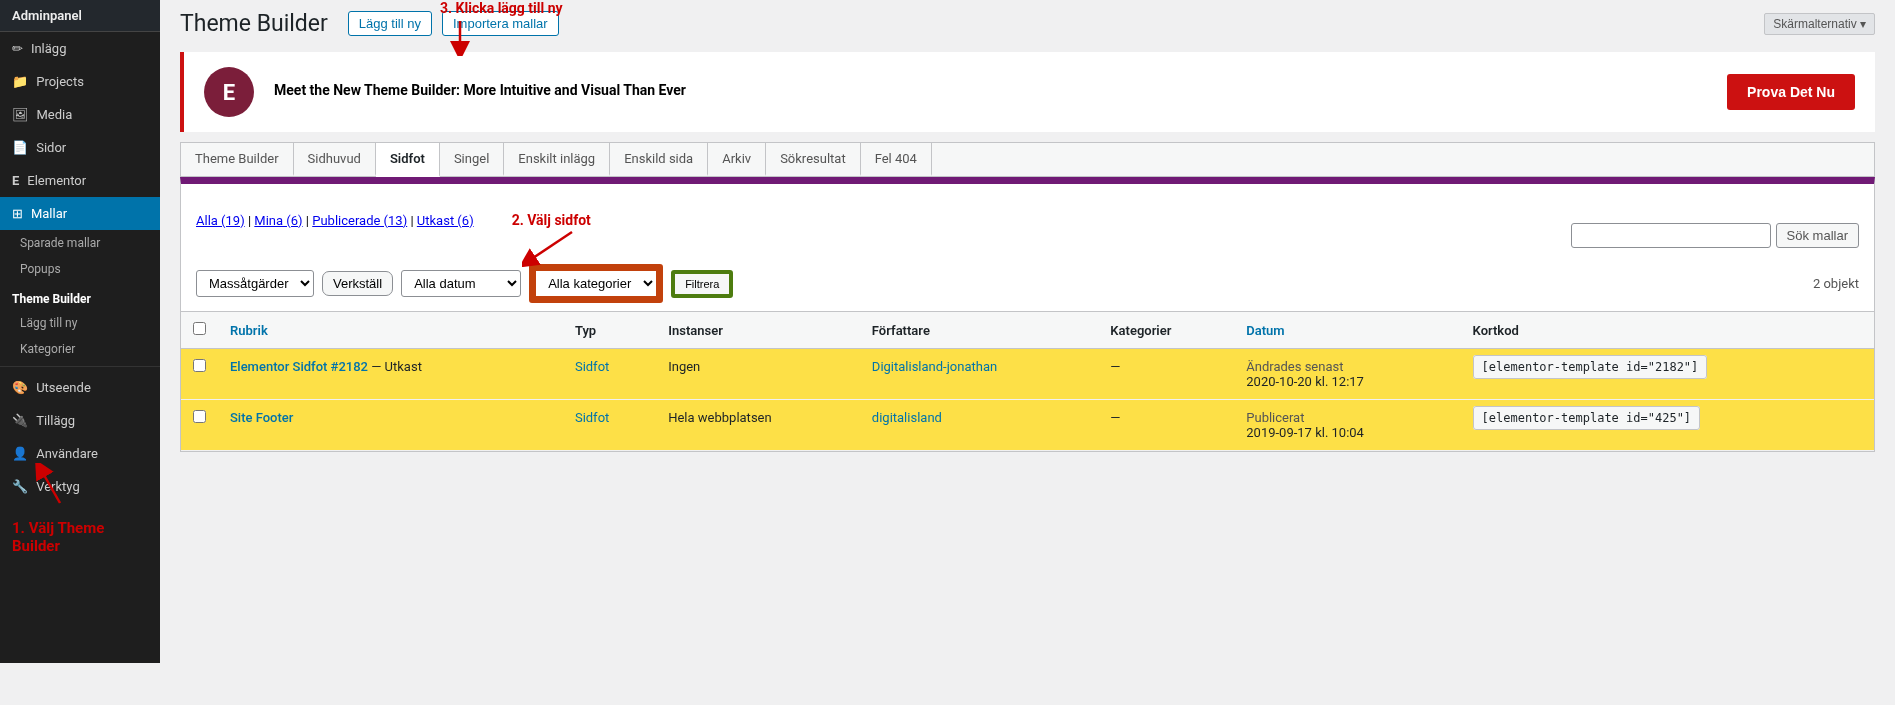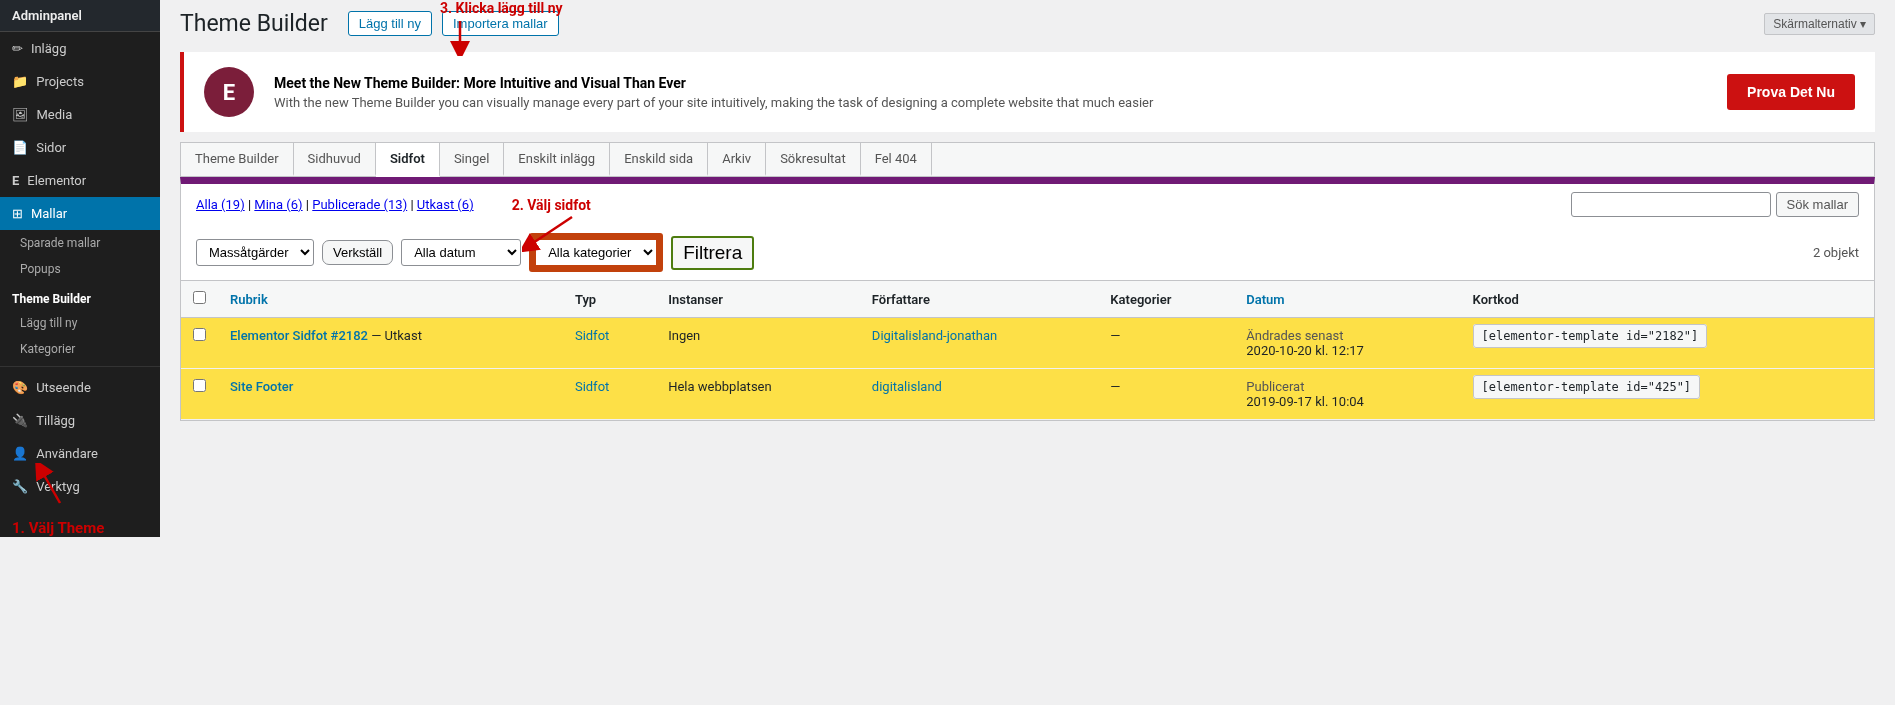--- a/index.html
+++ b/index.html
@@ -6,21 +6,21 @@
     body { font-family: -apple-system, BlinkMacSystemFont, "Segoe UI", Roboto, sans-serif; font-size: 13px; background: #f0f0f1; display: flex; height: 705px; overflow: hidden; }
 
     
     #sidebar {
       width: 160px;
       background: #1e1e1e;
       color: #eee;
       display: flex;
       flex-direction: column;
       flex-shrink: 0;
-      height: 537px;
+      height: 663px;
       overflow-y: auto;
     }
     .sidebar-top {
       background: #23282d;
       padding: 8px 12px;
       font-size: 13px;
       font-weight: 600;
       color: #eee;
       border-bottom: 1px solid #444;
     }
@@ -175,20 +175,21 @@
       border-top: none;
       border-bottom: none;
       display: flex;
       align-items: center;
       gap: 8px;
     }
     .search-box-right {
       margin-left: auto;
       display: flex;
       gap: 5px;
+      margin-top: 31px;
     }
     .search-input {
       border: 1px solid #8c8f94;
       border-radius: 3px;
       padding: 4px 8px;
       font-size: 13px;
       width: 200px;
     }
     .btn-secondary {
       background: #f6f7f7;
@@ -235,26 +236,26 @@
       min-width: 120px;
     }
     .cat-select {
       border: 7px solid #c2410c;
       border-radius: 3px;
       padding: 4px 8px;
       font-size: 13px;
       background: #fff;
     }
     .btn-filter {
-      border: 2px solid #4d7c0f;
+      border: 4px solid #4d7c0f;
       background: #f6f7f7;
       padding: 4px 10px;
       border-radius: 3px;
       cursor: pointer;
-      font-size: 19px;
+      font-size: 11px;
     }
     .count-right { margin-left: auto; font-size: 13px; color: #555; }
 
     
     .table-area {
       margin: 0 20px;
       background: #fde047;
       border: 1px solid #c3c4c7;
       border-top: none;
     }
@@ -384,21 +385,20 @@
           </defs>
         <line x1="20" y1="5" x2="20" y2="35" stroke="#cc0000" stroke-width="2.5" marker-end="url(#ah3)"></line>
       </svg>
     </div>
   </div>
 
   <div class="promo-banner">
     <div class="promo-icon">E</div>
     <div class="promo-text">
       <strong>Meet the New Theme Builder: More Intuitive and Visual Than Ever</strong>
-      <p>With the new Theme Builder you can visually manage every part of your site intuitively, making the task of designing a complete website that much easier</p>
     </div>
     <button class="btn-red">Prova Det Nu</button>
   </div>
 
   <div class="tabs-area">
     <div class="tabs-row">
       <div class="tab-item">Theme Builder</div>
       <div class="tab-item">Sidhuvud</div>
       <div class="tab-item active">Sidfot</div>
       <div class="tab-item">Singel</div>

